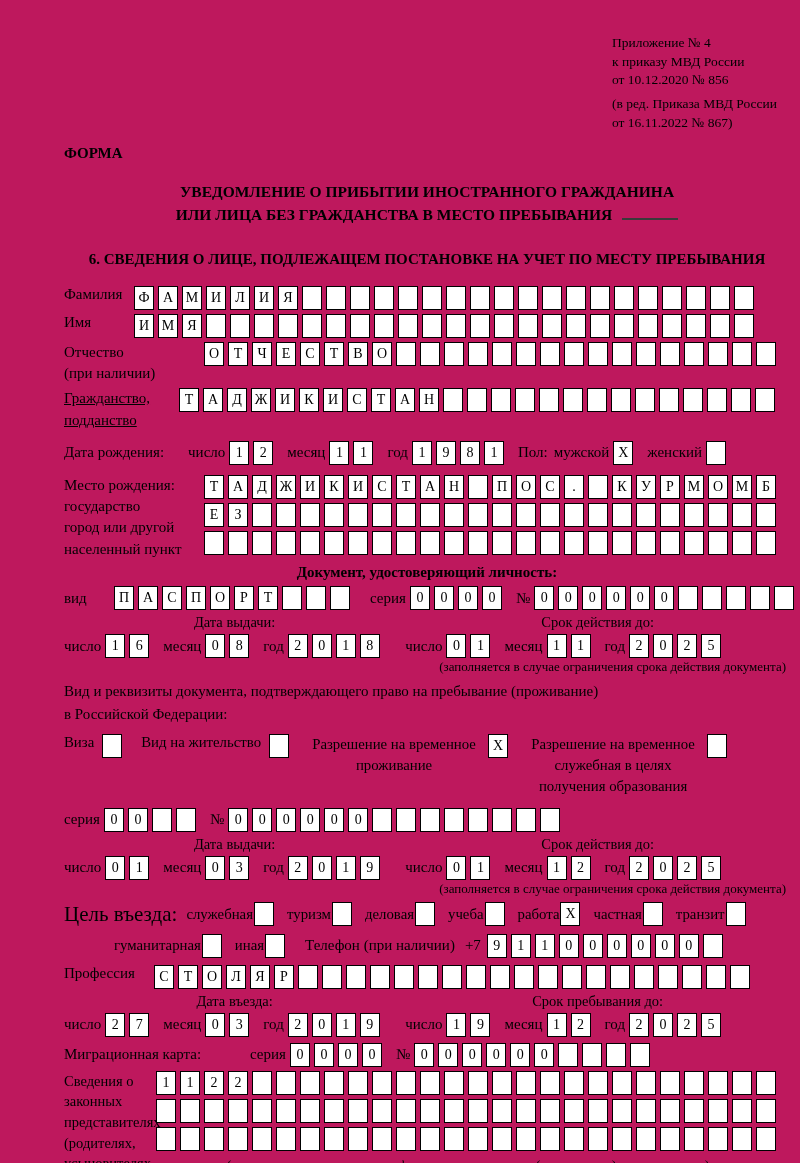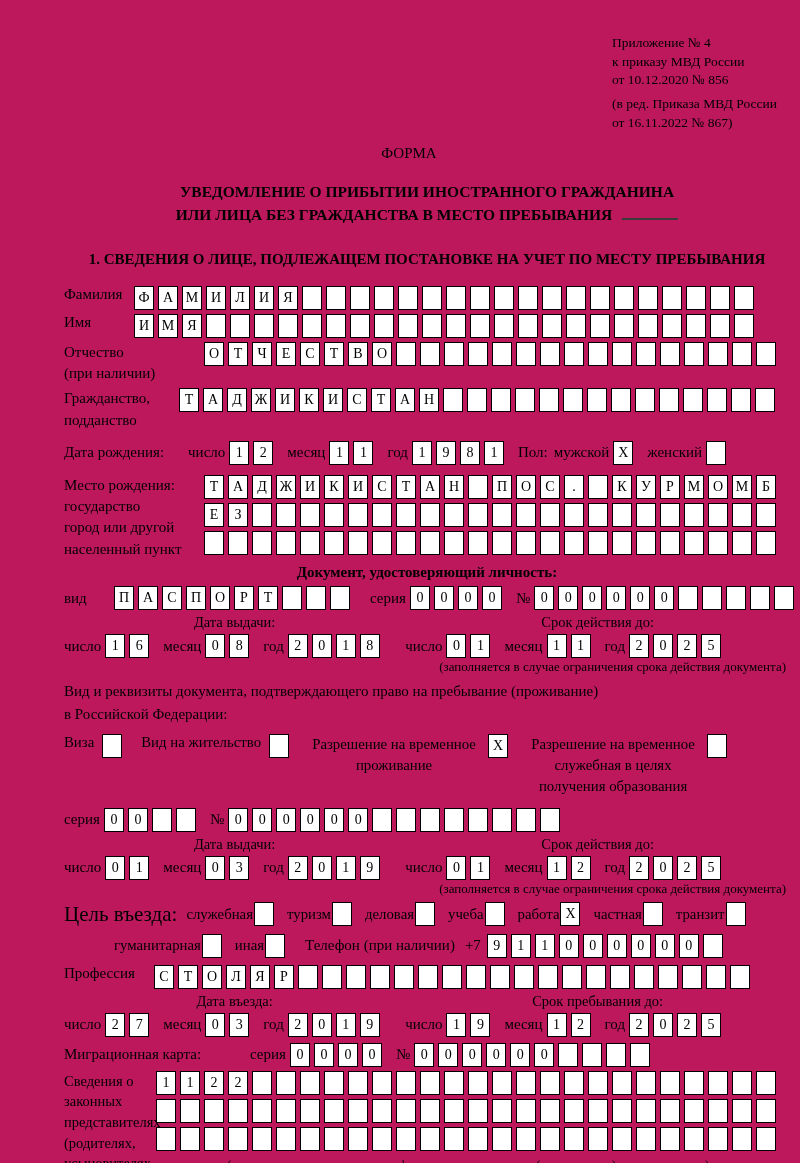--- a/index.html
+++ b/index.html
@@ -2,32 +2,32 @@
 <html><head>
 <meta charset="utf-8">
 <style>
   * { box-sizing: border-box; }
   html,body { margin:0; padding:0; background:#fff; color:#000;
     font-family:"Liberation Serif","DejaVu Serif",serif; }
   .page { width:800px; height:1163px; padding:34px 10px 0 64px; overflow:hidden; background:#be185d; }
 
   .hdr { margin-left:548px; font-size:13.5px; line-height:1.38; }
   .hdr .h4 { margin-top:5px; }
-  .forma { margin:13px 36px 0 0; text-align:center; font-weight:normal; font-size:15px; }
+  .forma { margin:13px 36px 0 0; text-align:left; font-weight:bold; font-size:15px; }
 
   .title { margin-top:18px; text-align:center; font-weight:bold; font-size:15.5px; line-height:1.5; }
   .blank-line { display:inline-block; width:56px; border-bottom:2px solid #3a3a3a; margin-left:10px; }
 
   .sec-heading { margin-top:24px; font-weight:bold; font-size:15px; text-align:center; }
   .form-body { margin-top:18px; }
 
   .row { display:flex; align-items:flex-start; margin-bottom:4px; }
   .lblcol { flex-shrink:0; font-size:15px; }
   .lblcol div { line-height:1.42; white-space:nowrap; }
-  .w70 { width:70px; } .w92 { width:92px; } .w115 { width:115px; }
+  .w70 { width:70px; } .w92 { width:92px; } .w115 { width:115px;text-decoration:underline; }
   .w140 { width:140px; } .w50 { width:50px; } .w90 { width:90px; } .w152 { width:152px; }
 
   .boxes { display:flex; flex-wrap:nowrap; }
   .boxrows .boxes { margin-bottom:4px; }
   .cell { display:inline-block; flex-shrink:0; width:20px; height:24px; border:1.5px solid #000;
     margin-right:4px; text-align:center; font-size:14px; line-height:21px; background:#fff; }
 
   .center-bold { text-align:center; font-weight:bold; font-size:15px; margin:3px 0 5px; }
 
   .dates { display:flex; margin-top:2px; }
@@ -67,21 +67,21 @@
     <div class="h4">(в ред. Приказа МВД России</div>
     <div>от 16.11.2022 № 867)</div>
   </div>
   <div class="forma">ФОРМА</div>
 
   <div class="title">
     <div>УВЕДОМЛЕНИЕ О ПРИБЫТИИ ИНОСТРАННОГО ГРАЖДАНИНА</div>
     <div><span>ИЛИ ЛИЦА БЕЗ ГРАЖДАНСТВА В МЕСТО ПРЕБЫВАНИЯ</span><span class="blank-line"></span></div>
   </div>
 
-  <div class="sec-heading">1. СВЕДЕНИЯ О ЛИЦЕ, ПОДЛЕЖАЩЕМ ПОСТАНОВКЕ НА УЧЕТ ПО МЕСТУ ПРЕБЫВАНИЯ</div>
+  <div class="sec-heading">6. СВЕДЕНИЯ О ЛИЦЕ, ПОДЛЕЖАЩЕМ ПОСТАНОВКЕ НА УЧЕТ ПО МЕСТУ ПРЕБЫВАНИЯ</div>
 
   <div class="form-body">
 
     <div class="row">
       <div class="lblcol w70">Фамилия</div>
       <div class="boxes">
           <span class="cell">Ф</span>
           <span class="cell">А</span>
           <span class="cell">М</span>
           <span class="cell">И</span>

